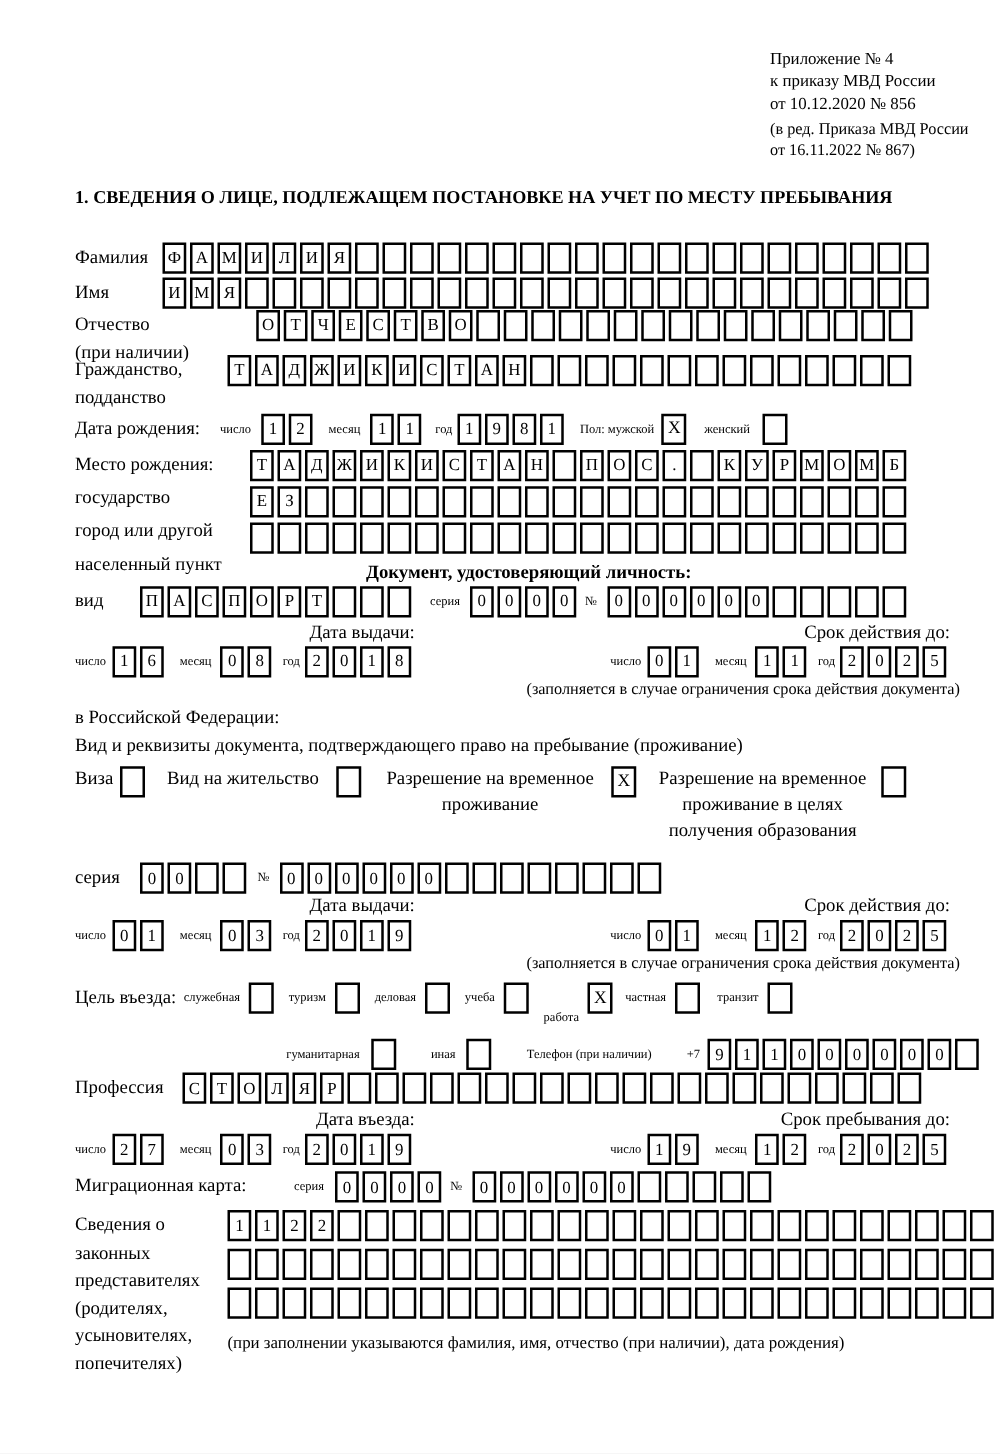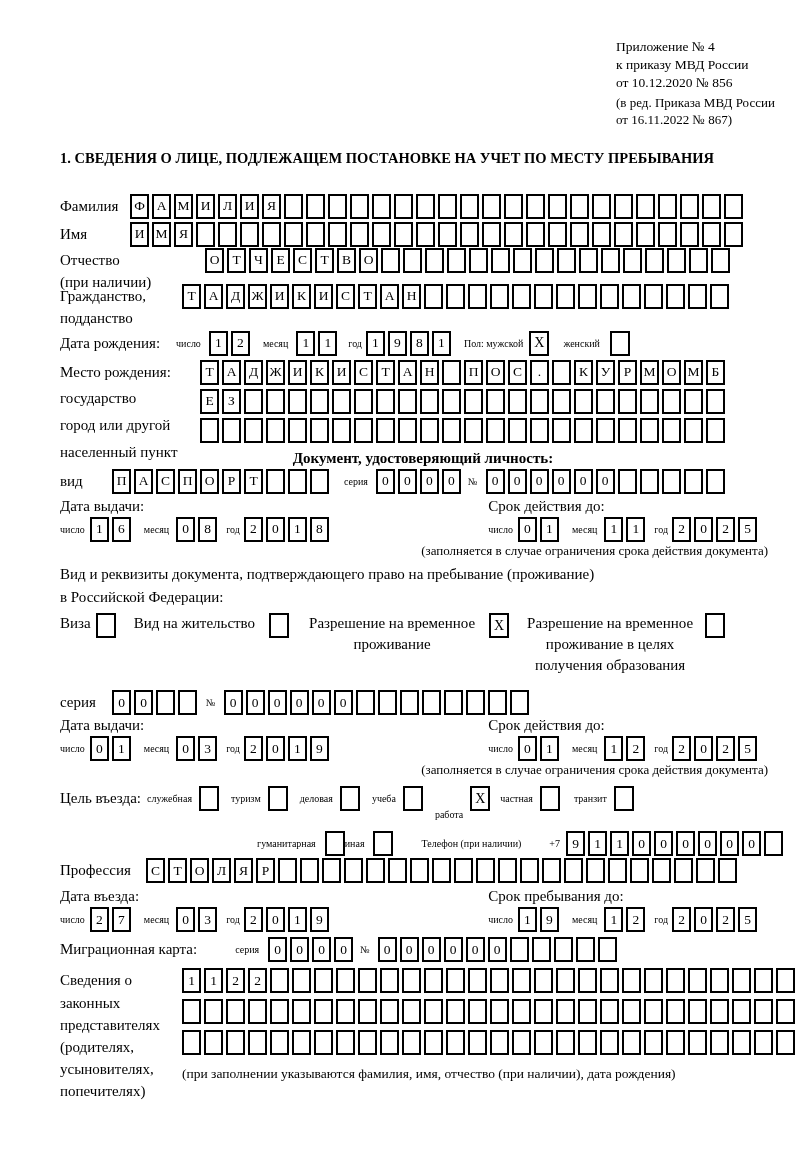--- a/index.html
+++ b/index.html
@@ -18,21 +18,21 @@
   .row { display:flex; align-items:flex-start; position:relative; margin-top:3px; }
   .lbl { font-size:15px; line-height:25px; flex:none; }
   .lbl2 { position:absolute; left:0; font-size:15px; line-height:1.1; white-space:nowrap; }
   .cells { display:flex; flex:none; flex-wrap:nowrap; }
   .cell { flex:none; width:19px; height:25px; border:2px solid #000; margin-right:3px;
           display:flex; align-items:center; justify-content:center; font-size:13.5px; line-height:1; }
   .cbox { flex:none; width:20px; height:25px; border:2px solid #000;
           display:inline-flex; align-items:center; justify-content:center; font-size:14px; }
   .dlbl { font-size:10px; line-height:25px; flex:none; }
   .dateblock { display:flex; flex-direction:column; }
-  .dhead { text-align:left; font-size:15px; margin-bottom:2px; }
+  .dhead { text-align:right; font-size:15px; margin-bottom:2px; }
   .dfields { display:flex; align-items:flex-start; }
   .datepair { display:flex; justify-content:space-between; width:700px; margin-top:4px; }
   .dnote { font-size:13px; text-align:right; padding-right:18px; margin-top:1px; }
   .docheading { text-align:center; font-weight:bold; font-size:15px; margin-top:3px; }
   .intro { font-size:15px; line-height:1.55; margin-top:4px; }
   .optlabel { display:inline-block; text-align:center; font-size:15px; line-height:21px; vertical-align:top; }
   .colrows > .cells { margin-bottom:4px; }
   .repnote { font-size:13.5px; margin-top:7px; margin-left:122px; }
 </style>
 </head>
@@ -378,22 +378,22 @@
             <span class="cell">0</span>
             <span class="cell">2</span>
             <span class="cell">5</span>
           </span>
       </div>
     </div>
   </div>
   <div class="dnote">(заполняется в случае ограничения срока действия документа)</div>
 
   <div class="intro">
+    <div>в Российской Федерации:</div>
     <div>Вид и реквизиты документа, подтверждающего право на пребывание (проживание)</div>
-    <div>в Российской Федерации:</div>
   </div>
 
   <div class="row" style="margin-top:4px;">
     <span class="optlabel">Виза</span>
     <span class="cbox" style="margin-left:5px;"></span>
     <span class="optlabel" style="margin-left:18px;">Вид на жительство</span>
     <span class="cbox" style="margin-left:14px;"></span>
     <span class="optlabel" style="margin-left:20px;">
       <span>Разрешение на временное</span><br>
       <span>проживание</span>
@@ -496,21 +496,21 @@
     <span class="cbox">X</span>
     <span class="dlbl" style="margin:0 7px 0 10px;">частная</span>
     <span class="cbox"></span>
     <span class="dlbl" style="margin:0 7px 0 14px;">транзит</span>
     <span class="cbox"></span>
   </div>
 
   <div class="row" style="margin-top:4px;justify-content:flex-end;">
     <span class="dlbl" style="margin-left:60px;margin-right:9px;">гуманитарная</span>
     <span class="cbox"></span>
-    <span class="dlbl" style="margin:0 9px 0 0;">иная</span>
+    <span class="dlbl" style="margin:0 9px 0 28px;">иная</span>
     <span class="cbox"></span>
     <span class="dlbl" style="margin-left:28px;">Телефон (при наличии)</span>
     <span class="dlbl" style="margin:0 6px 0 28px;">+7</span>
     <span class="cells">
         <span class="cell">9</span>
         <span class="cell">1</span>
         <span class="cell">1</span>
         <span class="cell">0</span>
         <span class="cell">0</span>
         <span class="cell">0</span>

